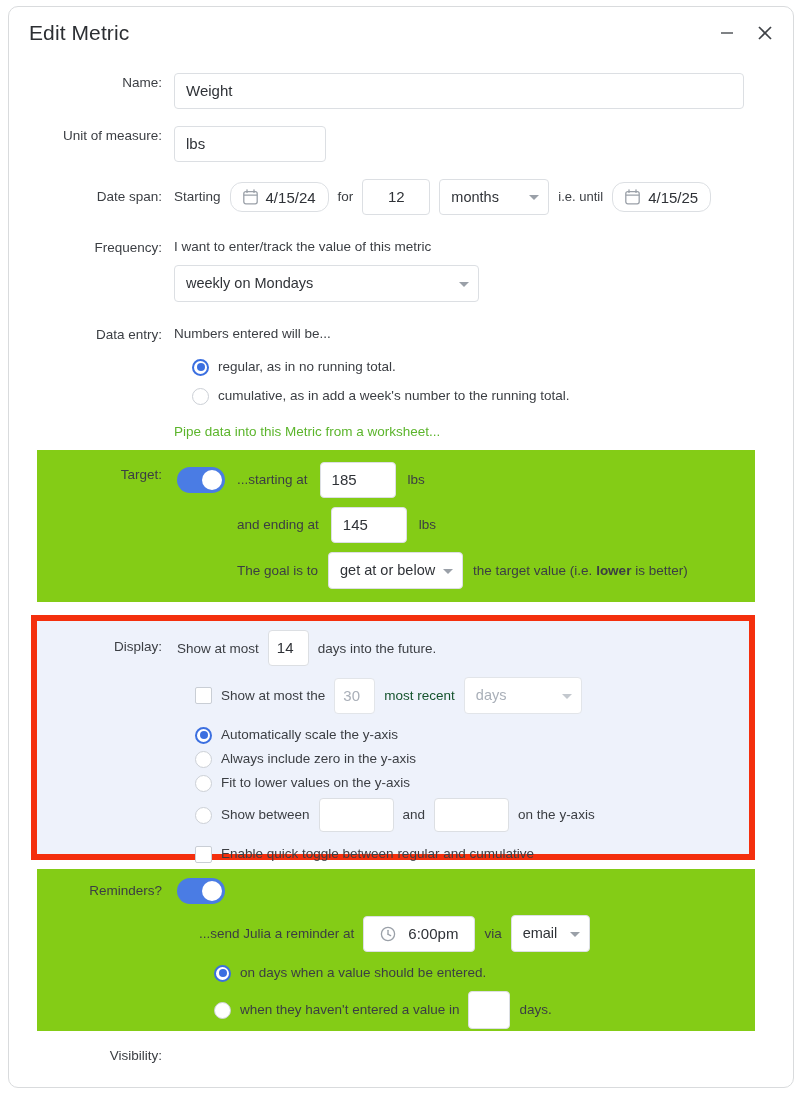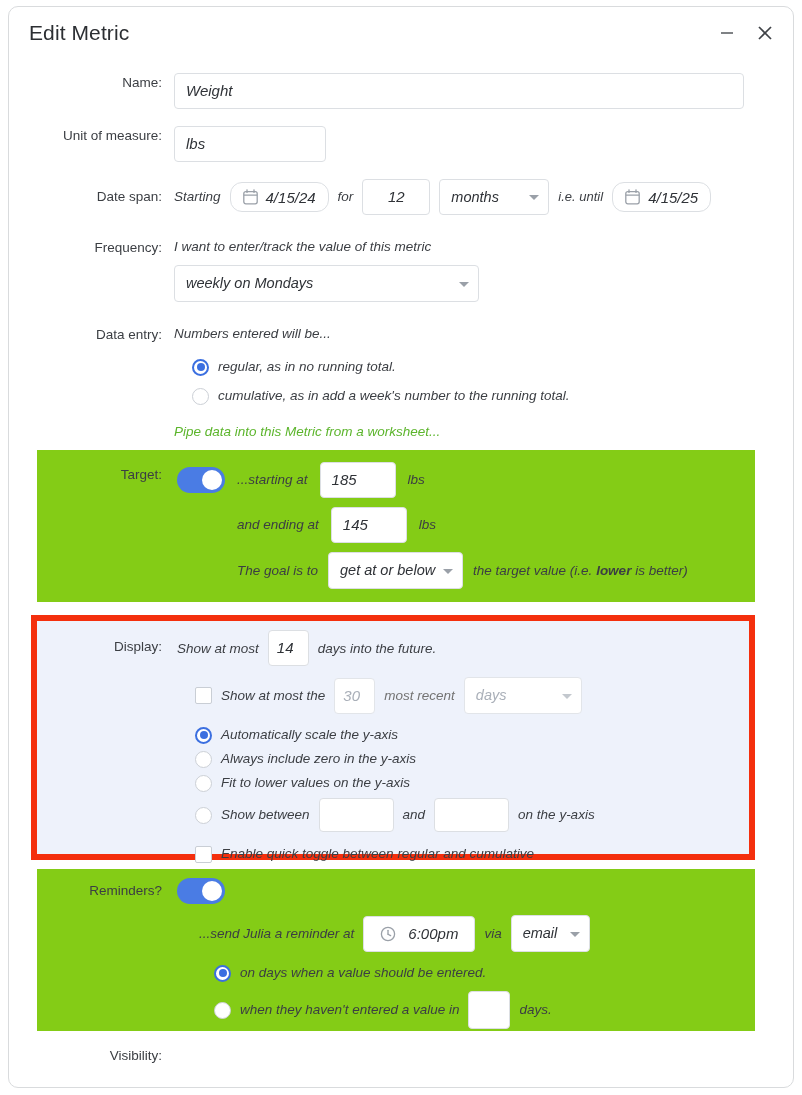--- a/index.html
+++ b/index.html
@@ -57,21 +57,21 @@
   }
   .lbl {
     width: 165px;
     flex: 0 0 165px;
     text-align: right;
     padding-right: 12px;
     font-size: 13.5px;
     color: #3b3e43;
     line-height: 20px;
   }
-  .fields { flex: 1 1 auto; font-style: italic; }
+  .fields { flex: 1 1 auto; }
 
   
   .inp {
     border: 1px solid #dcdfe3;
     border-radius: 4px;
     background: #ffffff;
     font-family: "Liberation Sans", sans-serif;
     font-size: 14.5px;
     color: #2f3237;
     padding: 0 11px;
@@ -112,21 +112,21 @@
   .sel.disabled .caret { border-top-color: #c3c8ce; }
 
   .txt {
     font-size: 13.5px;
     color: #3b3e43;
     display: inline-block;
     vertical-align: middle;
     line-height: 34px;
   }
   .txt.small { font-size: 13px; }
-  .txt.dim { color: #737373; }
+  .txt.dim { color: #14532d; }
   .txt b { font-weight: bold; }
 
   
   .datefield {
     border: 1px solid #dcdfe3;
     border-radius: 12px;
     background: #fff;
     height: 30px;
     display: inline-flex;
     align-items: center;

